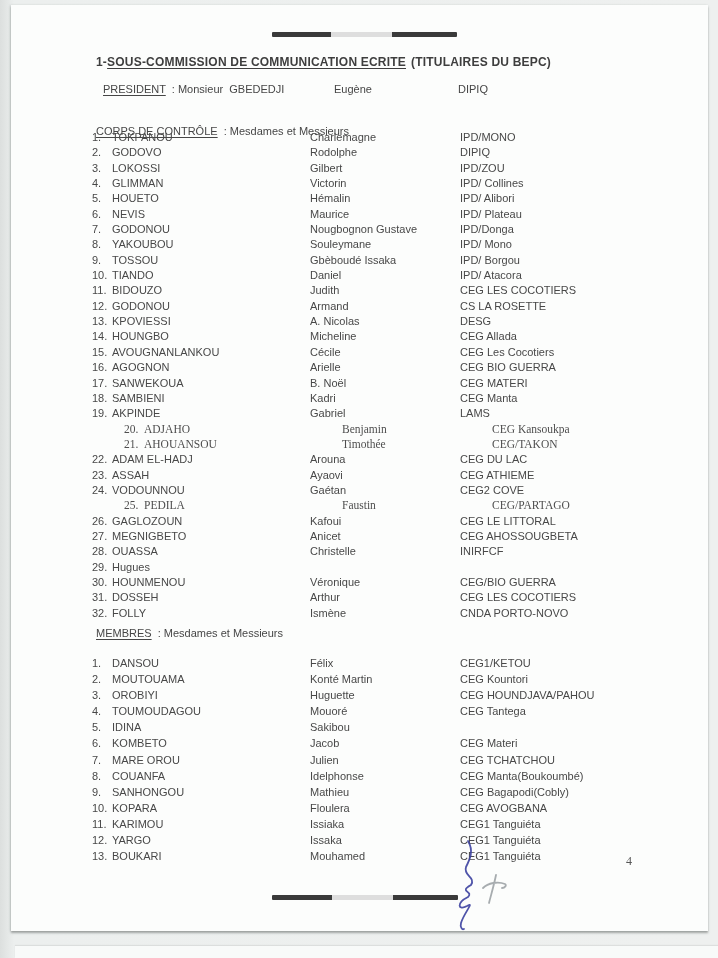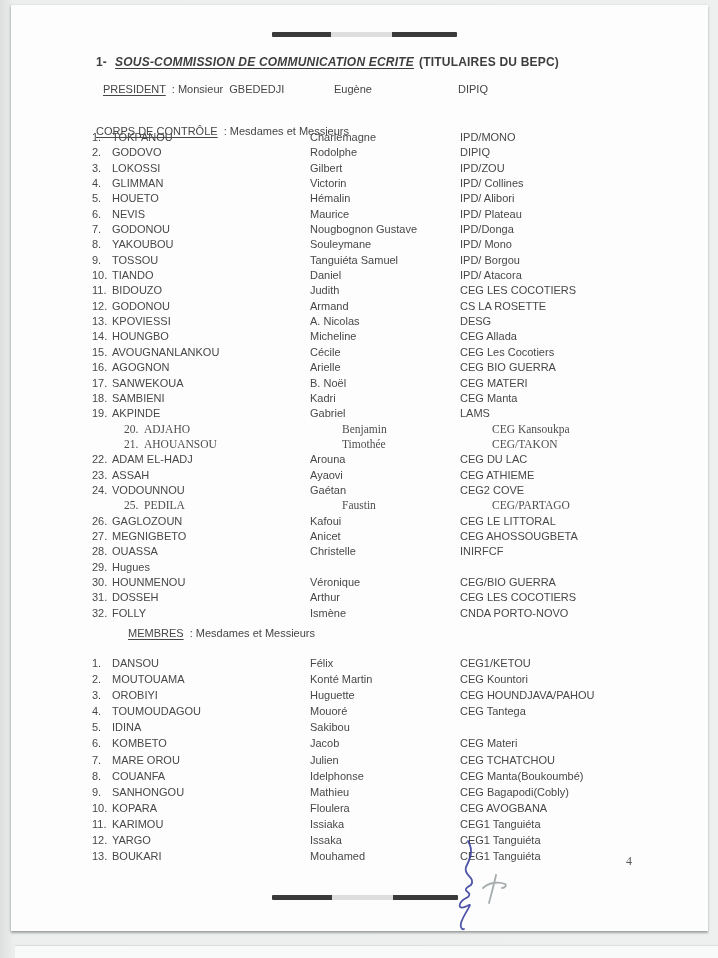--- a/index.html
+++ b/index.html
@@ -26,32 +26,32 @@
   .bar{
     position:absolute;height:5px;border-radius:1px;
     background:linear-gradient(90deg,#3a3a3a 0 32%,#dedede 32% 65%,#3a3a3a 65% 100%);
   }
   .bar-top{left:261px;top:27px;width:185px;}
   .bar-bottom{left:261px;top:890px;width:186px;}
   .title{
     position:absolute;left:85px;top:50px;
     font-size:12px;font-weight:bold;color:#3e3e3e;letter-spacing:.2px;white-space:nowrap;
   }
-  .title .u{margin-left:8px;font-style:italic;}
+  .title .u{}
   .title .suffix{margin-left:5px;}
   .u{text-decoration:underline;text-underline-offset:2px;}
   .hline{
     position:absolute;left:85px;font-size:11px;color:#464646;white-space:nowrap;width:560px;
   }
   .hline .after{margin-left:3px;}
   .president{top:78px;padding-left:7px;}
   .president .pf{position:absolute;left:238px;}
   .president .ps{position:absolute;left:362px;}
   .corps-header{top:120px;}
-  .membres-header{top:622px;margin-left:32px;}
+  .membres-header{top:622px;}
   .rows{position:absolute;left:81px;width:600px;}
   .rows-corps{top:125px;}
   .rows-corps .row{height:15.35px;line-height:15.35px;}
   .rows-membres{top:650px;}
   .rows-membres .row{height:16.1px;line-height:16.1px;}
   .row{
     display:grid;grid-template-columns:20px 198px 150px auto;
     font-size:11px;color:#484848;white-space:nowrap;
   }
   .row.serif{
@@ -133,21 +133,21 @@
         </div>
         <div class="row">
           <span class="c-num">8.</span>
           <span class="c-name">YAKOUBOU</span>
           <span class="c-firstname">Souleymane</span>
           <span class="c-structure">IPD/ Mono</span>
         </div>
         <div class="row">
           <span class="c-num">9.</span>
           <span class="c-name">TOSSOU</span>
-          <span class="c-firstname">Tanguiéta Samuel</span>
+          <span class="c-firstname">Gbèboudé Issaka</span>
           <span class="c-structure">IPD/ Borgou</span>
         </div>
         <div class="row">
           <span class="c-num">10.</span>
           <span class="c-name">TIANDO</span>
           <span class="c-firstname">Daniel</span>
           <span class="c-structure">IPD/ Atacora</span>
         </div>
         <div class="row">
           <span class="c-num">11.</span>

